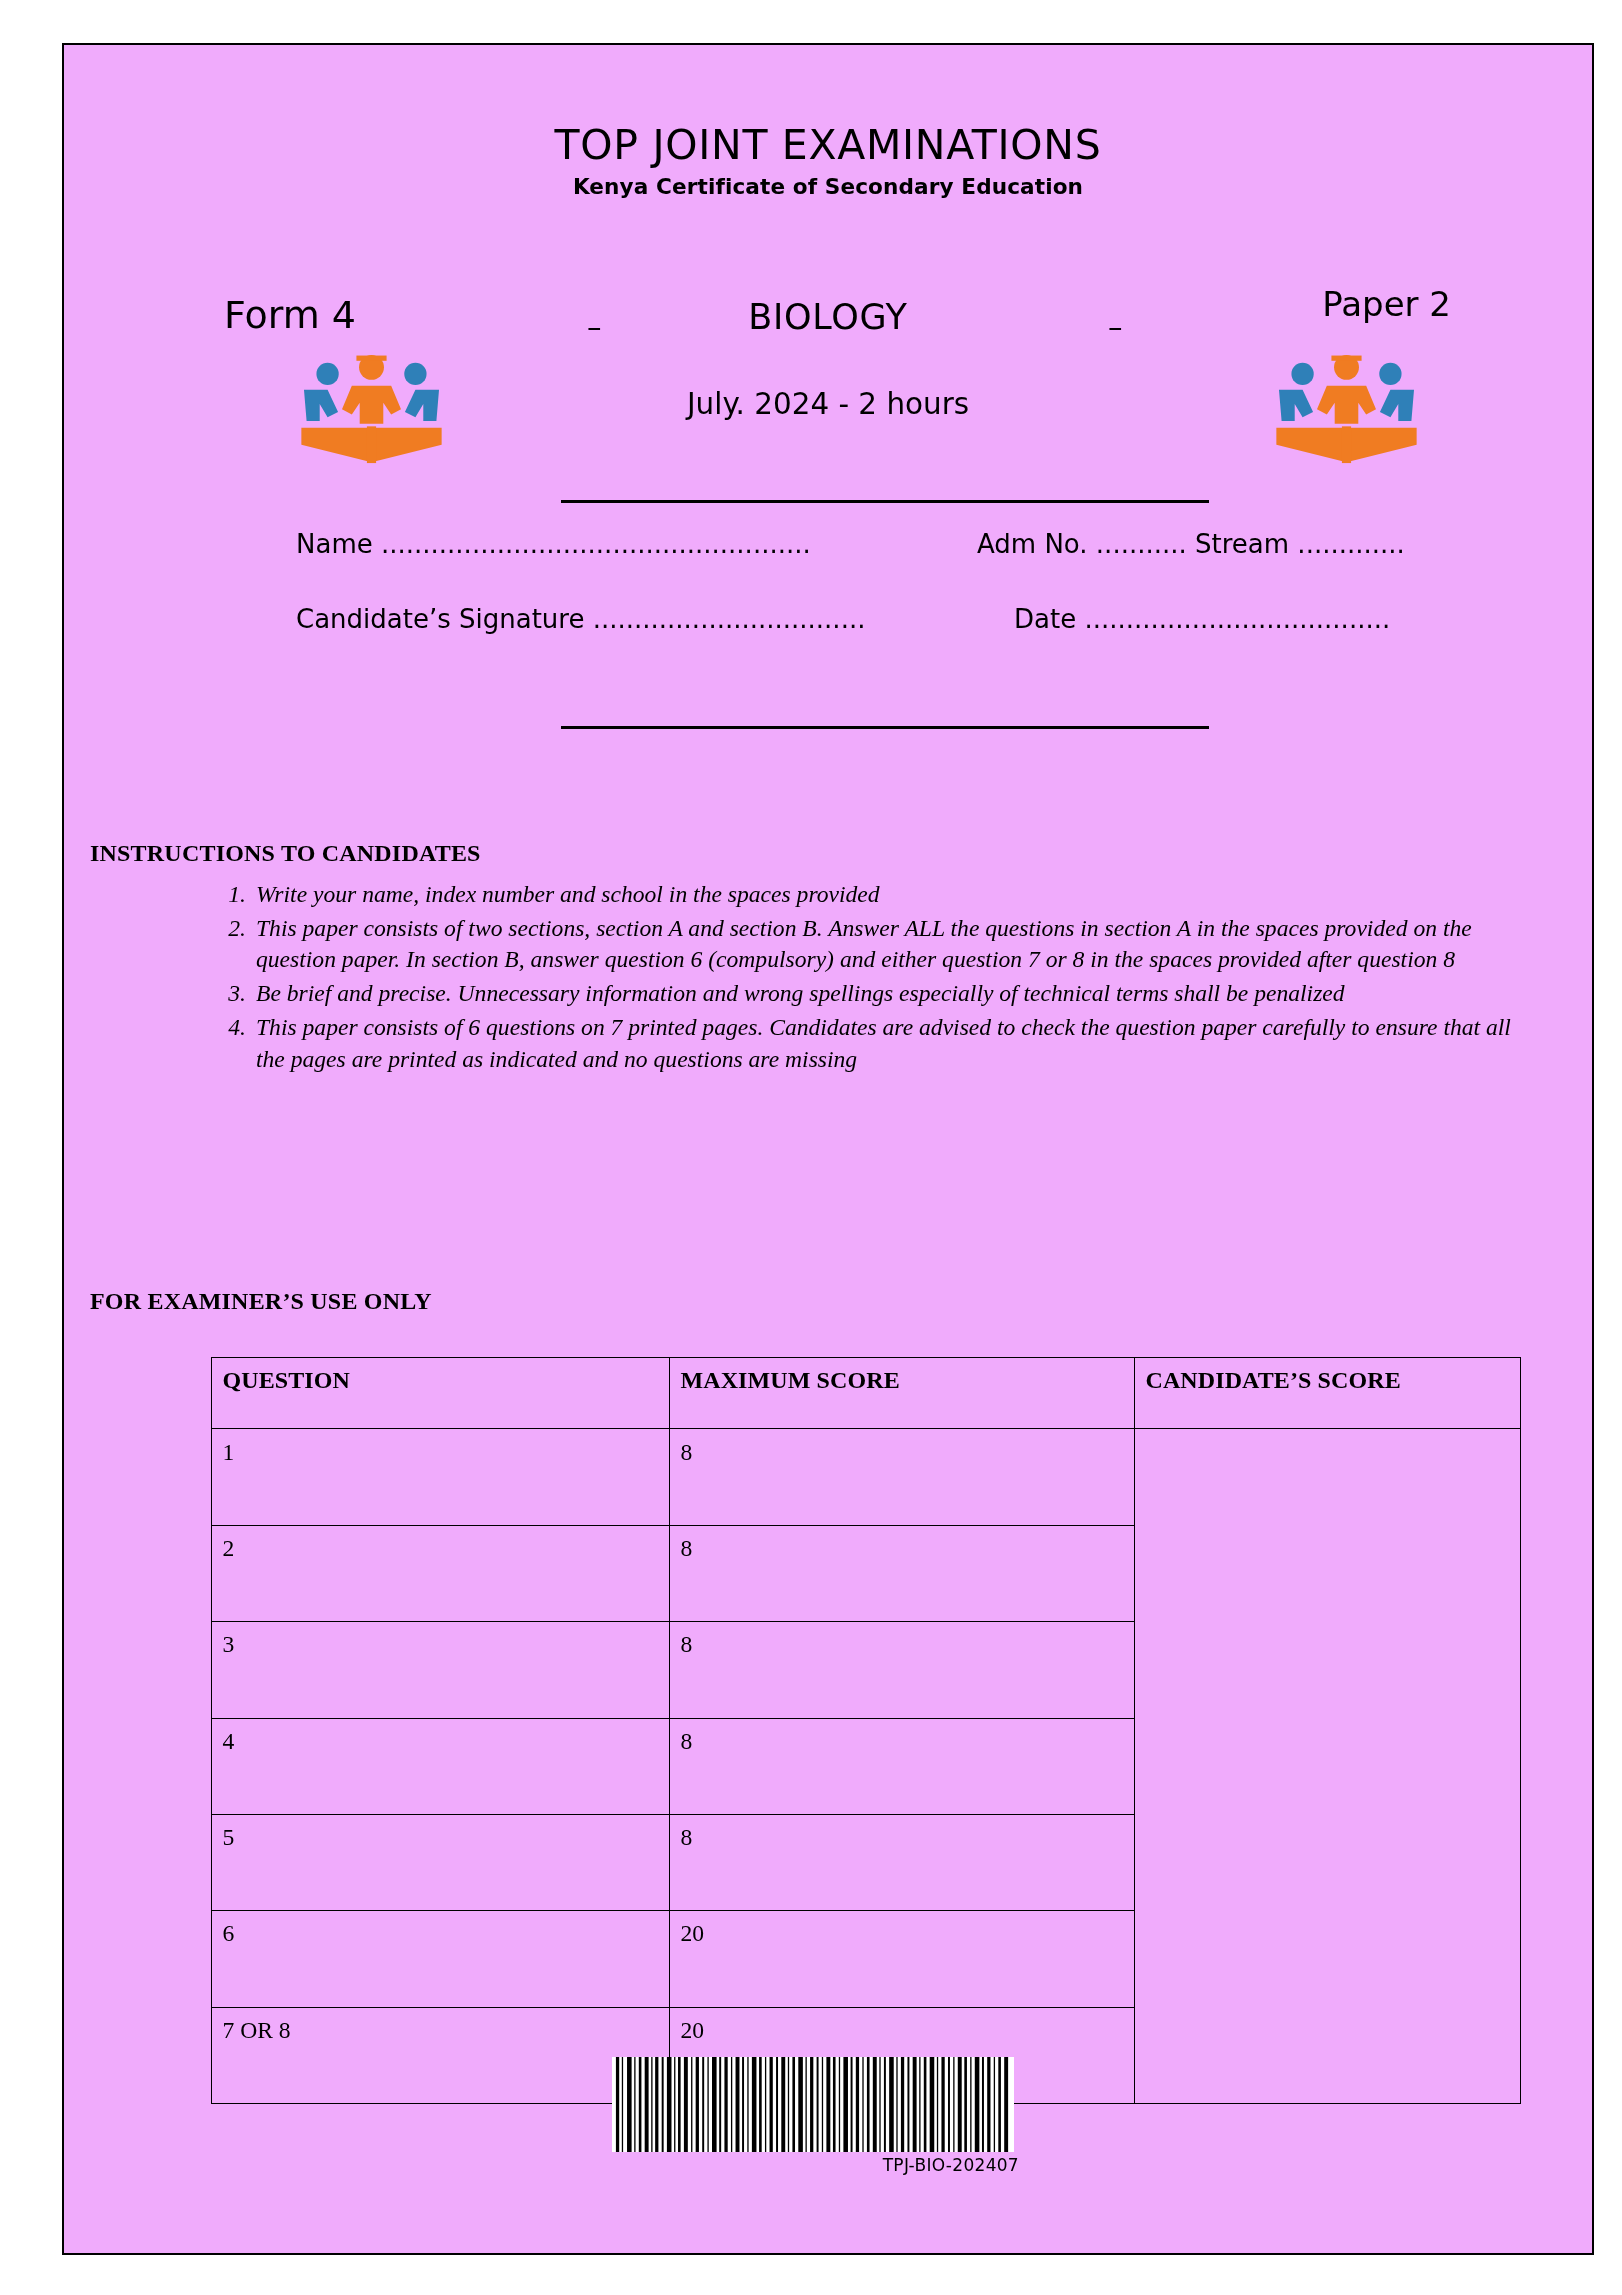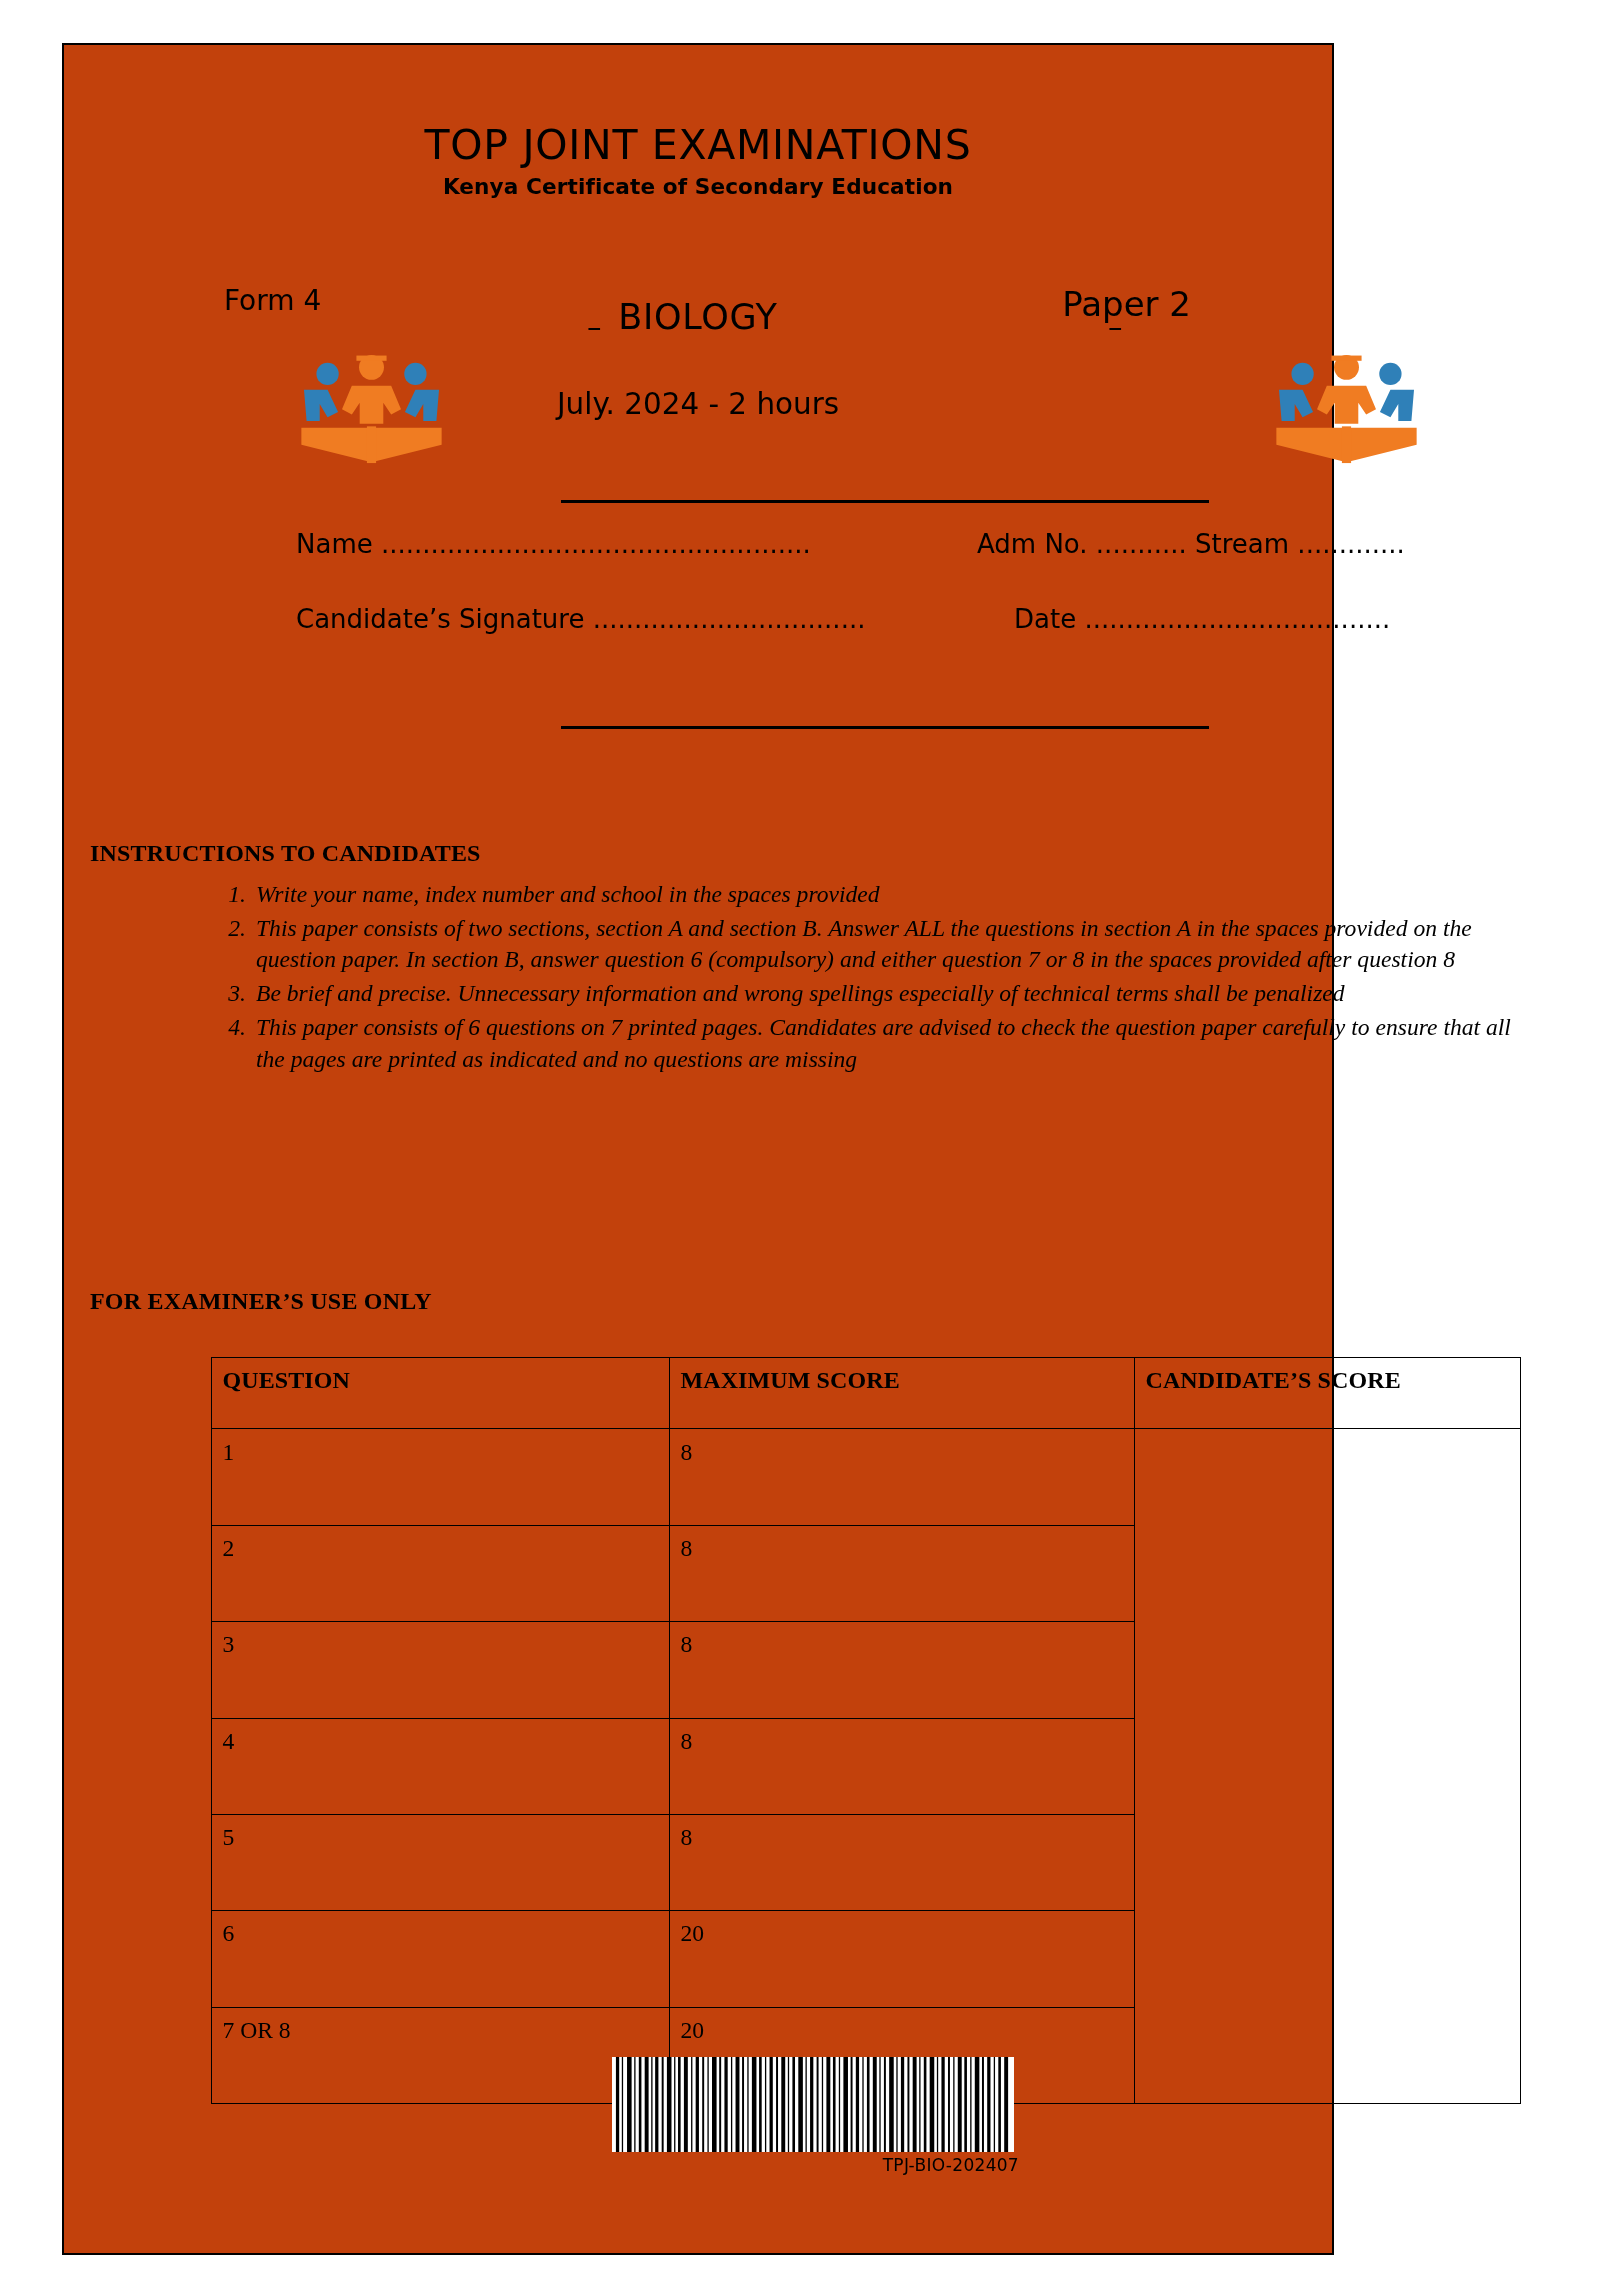--- a/index.html
+++ b/index.html
@@ -11,25 +11,25 @@
     width: 1623px;
     height: 2295px;
     font-family: "Liberation Serif", serif;
     color: #000000;
     position: relative;
   }
   .page {
     position: absolute;
     left: 62px;
     top: 43px;
-    width: 1272px;
+    width: 1532px;
     height: 2212px;
     border: 2px solid #000000;
     box-sizing: border-box;
-    background: #c2410c;
+    background: #f0abfc;
   }
   .inner {
     position: absolute;
     left: 0;
     top: 0;
     width: 100%;
     height: 100%;
   }
 
   
@@ -58,23 +58,23 @@
   .title-row {
     position: absolute;
     left: 0;
     top: 226px;
     width: 100%;
     height: 190px;
   }
   .form-label {
     position: absolute;
     left: 160px;
-    top: 13px;
-    font-family: "DejaVu Sans", sans-serif;
-    font-size: 28px;
+    top: 22px;
+    font-family: "DejaVu Sans", sans-serif;
+    font-size: 38px;
     font-weight: 400;
   }
   .paper-label {
     position: absolute;
     right: 141px;
     top: 13px;
     font-family: "DejaVu Sans", sans-serif;
     font-size: 34px;
     font-weight: 400;
   }

